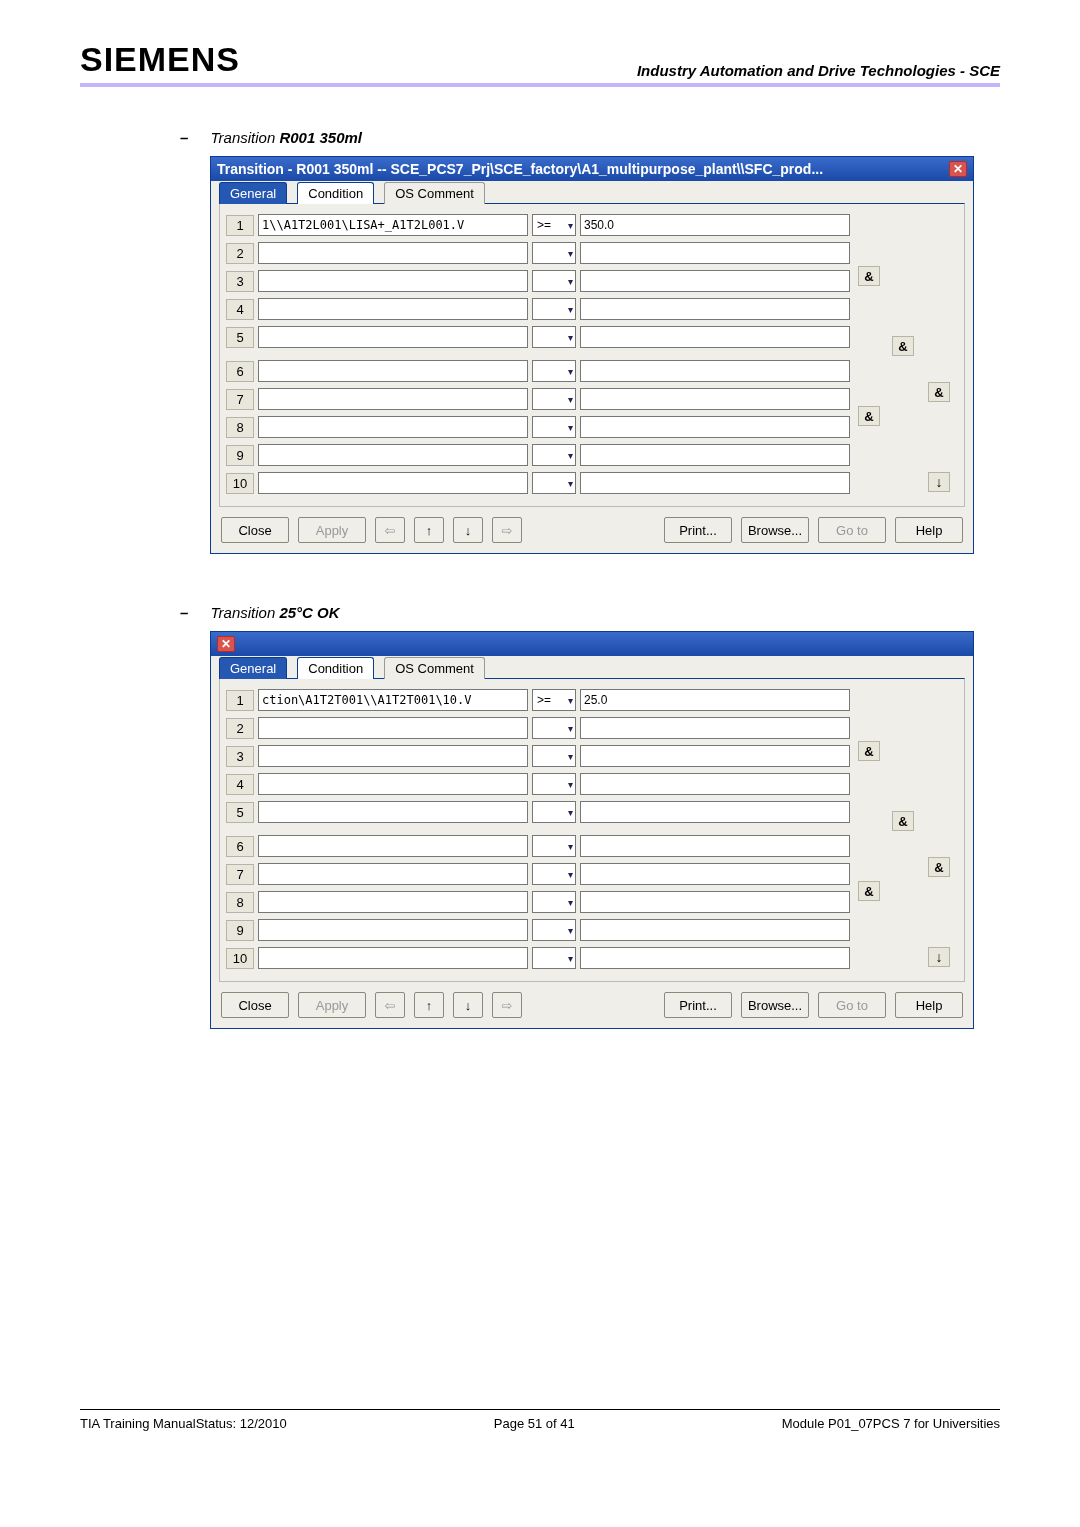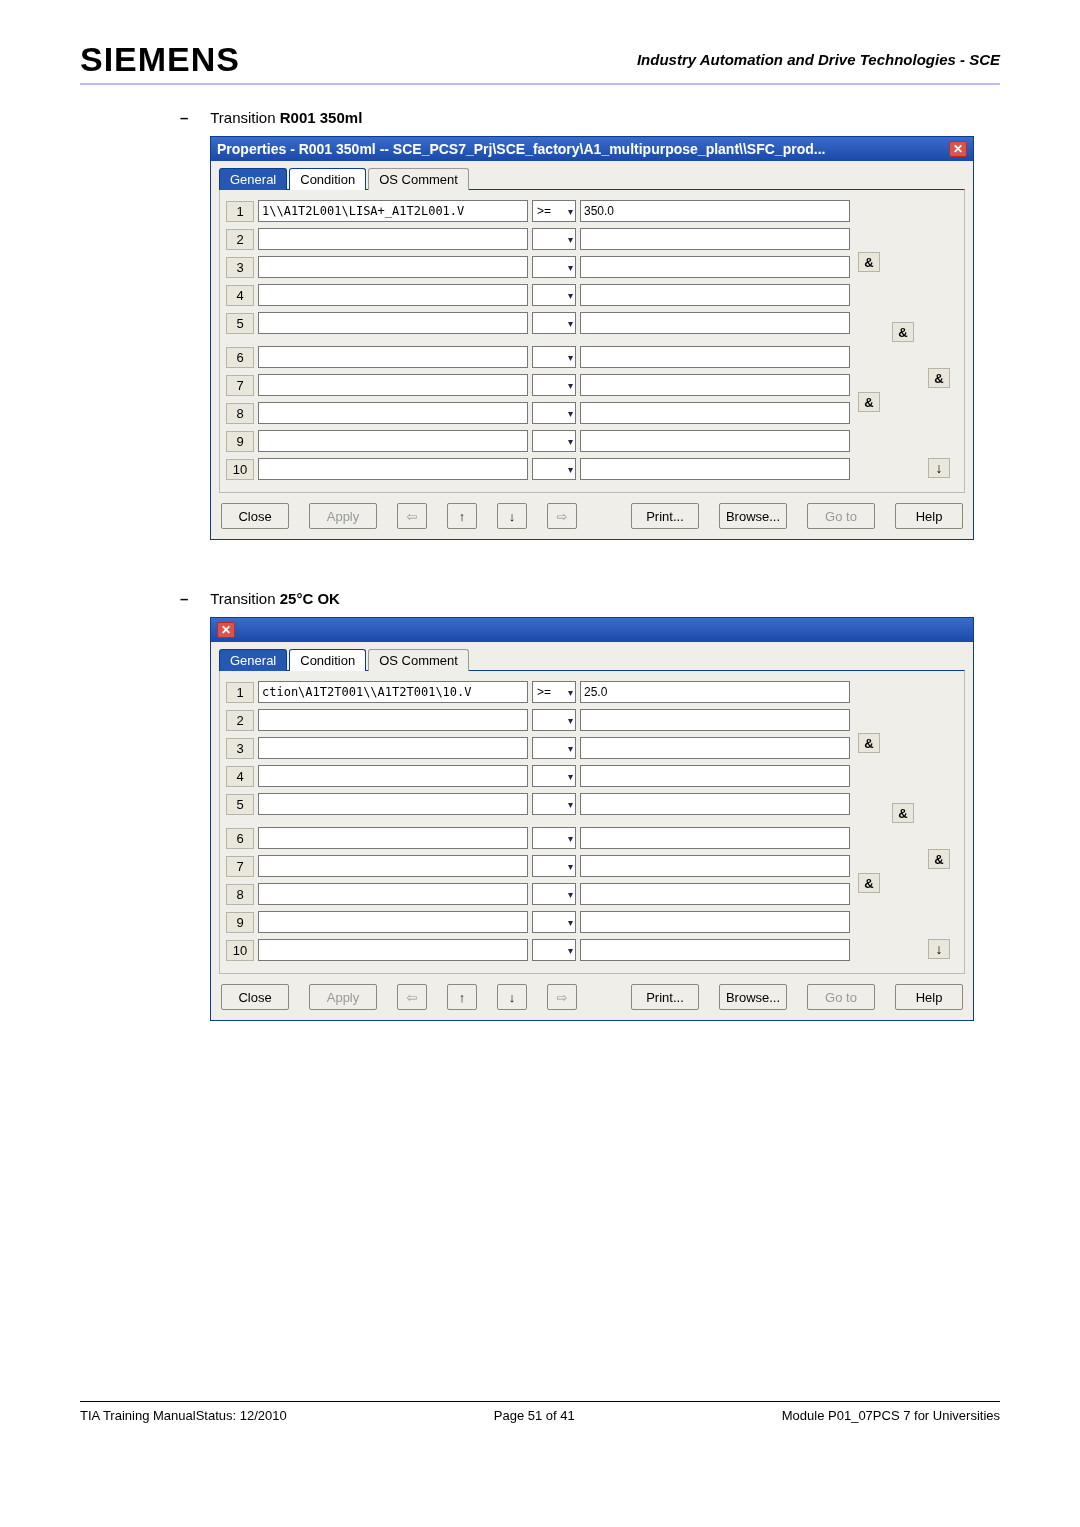--- a/index.html
+++ b/index.html
@@ -9,38 +9,39 @@
     background: #fff;
     color: #000;
     width: 1080px;
   }
   .page {
     padding: 40px 80px 20px 80px;
   }
   .header-row {
     display: flex;
     justify-content: space-between;
-    align-items: center;
-    border-bottom: 2px solid #c4b5fd;
+    align-items: flex-end;
+    border-bottom: 4px solid #c4b5fd;
     padding-bottom: 4px;
   }
   .siemens-logo {
     font-family: Arial, sans-serif;
     font-weight: 900;
     font-size: 34px;
     letter-spacing: 1px;
   }
   .header-right {
     font-weight: 700;
     font-size: 15px;
     font-style: italic;
   }
   .section-label {
-    margin: 24px 0 10px 100px;
+    margin: 42px 0 10px 100px;
     font-size: 15px;
+    font-style: italic;
   }
   .section-label .dash { margin-right: 18px; font-weight: 700;}
   .section-label .prefix { font-weight: 400;}
   .section-label .bold { font-weight: 700;}
 
   .dialog {
     width: 764px;
     margin: 0 0 0 130px;
     border: 1px solid #0a3d91;
     background: #efeee8;
@@ -56,21 +57,22 @@
     align-items: center;
   }
   .titlebar .close-btn {
     width: 18px; height: 16px;
     display: inline-flex; align-items:center; justify-content:center;
     background: #d9534f; color:#fff; font-size:12px; font-weight:700;
     border:1px solid #b52b27; border-radius:2px;
   }
   .tabstrip {
     display:flex;
-    padding: 6px 8px 0 8px;
+    padding: 0 8px 0 8px;
+    gap: 8px;
   }
   .tab {
     font-size: 13px;
     padding: 3px 10px;
     border: 1px solid #999;
     border-bottom: none;
     background: #efeee8;
     margin-right: 2px;
     border-radius: 3px 3px 0 0;
     position: relative;
@@ -154,21 +156,21 @@
     position:absolute;
     width: 22px; height:20px;
     border:1px solid #b5b5a5;
     background:#e9e7db;
     font-size:14px; font-weight:700;
     display:flex; align-items:center; justify-content:center;
   }
   .button-row {
     display:flex;
     align-items:center;
-    gap: 20px;
+    gap: 9px;
     padding: 6px 10px 10px 10px;
   }
   .btn {
     min-width: 68px;
     height: 26px;
     border: 1px solid #8a8a7a;
     background: #efeee8;
     font-size: 13px;
     display:flex; align-items:center; justify-content:center;
     border-radius: 2px;
@@ -197,21 +199,21 @@
     <div class="header-right">Industry Automation and Drive Technologies - SCE</div>
   </div>
 
   <div class="section-label">
     <span class="dash">–</span>
     <span class="prefix">Transition </span><span class="bold">R001 350ml</span>
   </div>
 
   <div class="dialog">
     <div class="titlebar">
-      <span>Properties -  R001 350ml -- SCE_PCS7_Prj\SCE_factory\A1_multipurpose_plant\\SFC_prod...</span>
+      <span>Transition -  R001 350ml -- SCE_PCS7_Prj\SCE_factory\A1_multipurpose_plant\\SFC_prod...</span>
       <span class="close-btn">✕</span>
     </div>
     <div class="tabstrip">
       <div class="tab highlight">General</div>
       <div class="tab active">Condition</div>
       <div class="tab">OS Comment</div>
     </div>
     <div class="tabpanel">
       <div class="rows-col" id="rows-0">
           <div class="cond-row">

